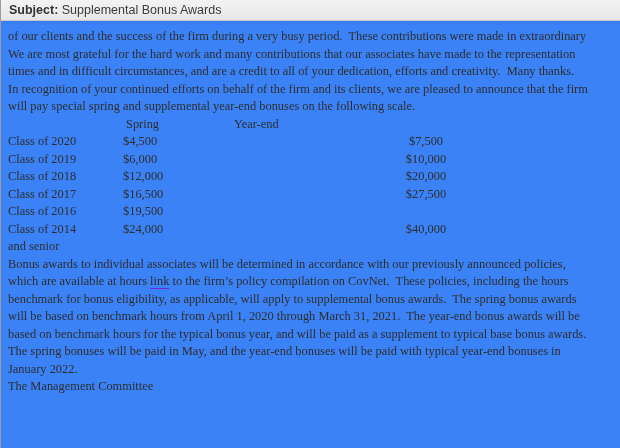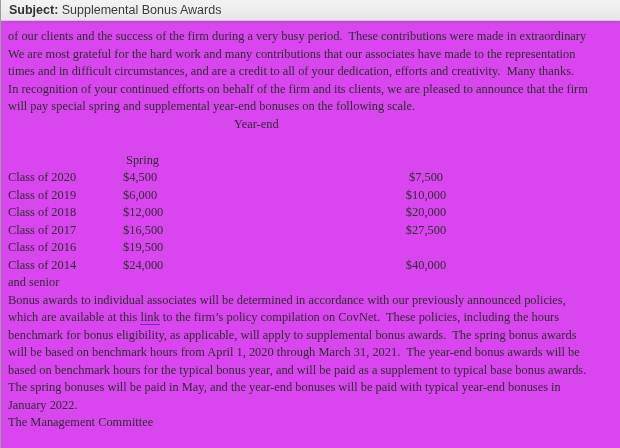--- a/index.html
+++ b/index.html
@@ -1,21 +1,21 @@
 <!DOCTYPE html>
 <html><head>
 <meta charset="utf-8">
 <style>
   html, body { margin: 0; padding: 0; background: #ffffff; }
   .frame {
     position: relative;
     width: 620px;
     height: 448px;
     box-sizing: border-box;
-    background: #d946ef;
+    background: #3b82f6;
     border-left: 1px solid #9d9d9d;
     overflow: hidden;
     font-family: "Liberation Serif", serif;
   }
   .subject-bar {
     height: 21px;
     box-sizing: border-box;
     background: linear-gradient(180deg, #f3f3f3 0%, #ececec 60%, #e6e6e6 100%);
     border-bottom: 1px solid #c9c9c9;
     box-shadow: 0 2px 3px rgba(0,0,0,0.06);
@@ -35,21 +35,21 @@
     width: 608px;
     box-sizing: content-box;
   }
   .para { margin: 0; }
   .line { white-space: pre; overflow: hidden; }
   .trow { display: flex; line-height: 17.5px; }
   .tc  { white-space: pre; overflow: hidden; }
   .tc1 { width: 115px; }
   .tc2 { width: 108px; }
   .tc3 { flex: 1; }
-  .thead2 { padding-left: 3px; margin-top: 36px; }
+  .thead2 { padding-left: 3px; }
   .tbody3 { padding-left: 5px; text-align: center; }
   .link-text {
     border-bottom: 1px solid #6d28d9;
     cursor: pointer;
   }
 </style>
 </head>
 <body>
 
 <div class="frame">
@@ -100,21 +100,21 @@
         <div class="tc tc1">Class of 2014</div>
         <div class="tc tc2">$24,000</div>
         <div class="tc tc3 tbody3">$40,000</div>
       </div>
     </div>
 
     <div class="line">and senior</div>
 
     <div class="para">
       <div class="line">Bonus awards to individual associates will be determined in accordance with our previously announced policies,</div>
-      <div class="line"><span>which are available at this </span><span class="link-text">link</span><span> to the firm’s policy compilation on CovNet.  These policies, including the hours</span></div>
+      <div class="line"><span>which are available at hours </span><span class="link-text">link</span><span> to the firm’s policy compilation on CovNet.  These policies, including the hours</span></div>
       <div class="line">benchmark for bonus eligibility, as applicable, will apply to supplemental bonus awards.  The spring bonus awards</div>
       <div class="line">will be based on benchmark hours from April 1, 2020 through March 31, 2021.  The year-end bonus awards will be</div>
       <div class="line">based on benchmark hours for the typical bonus year, and will be paid as a supplement to typical base bonus awards.</div>
       <div class="line">The spring bonuses will be paid in May, and the year-end bonuses will be paid with typical year-end bonuses in</div>
       <div class="line">January 2022.</div>
     </div>
 
 
     <div class="line">The Management Committee</div>
 

